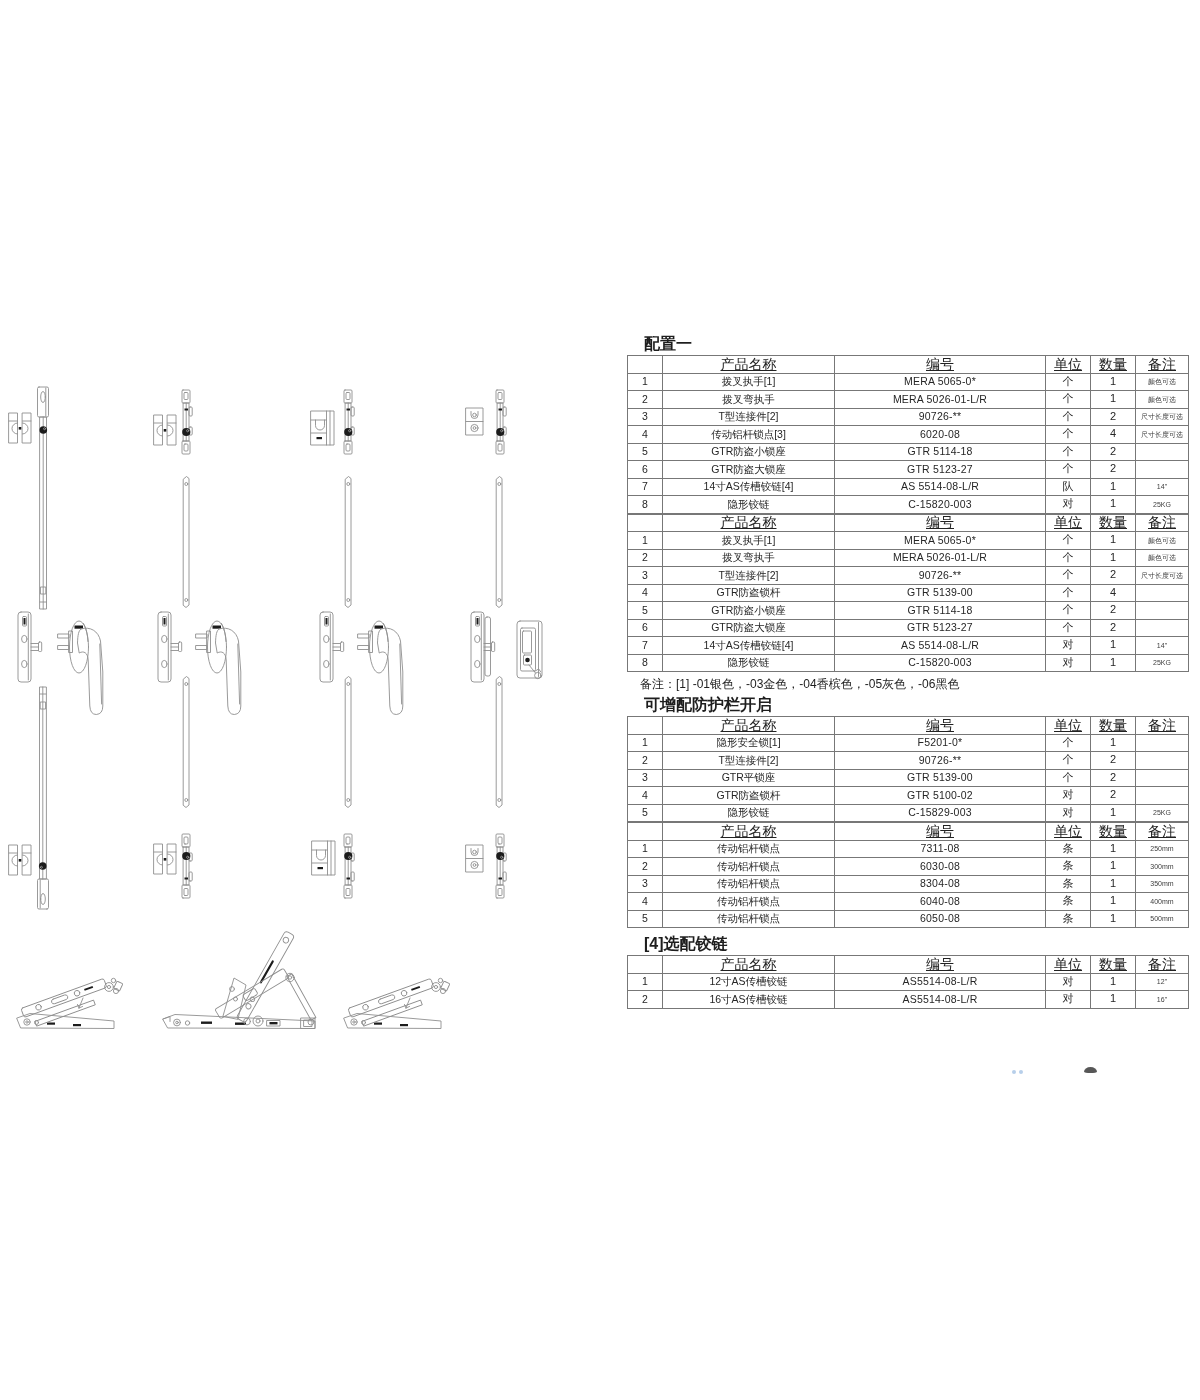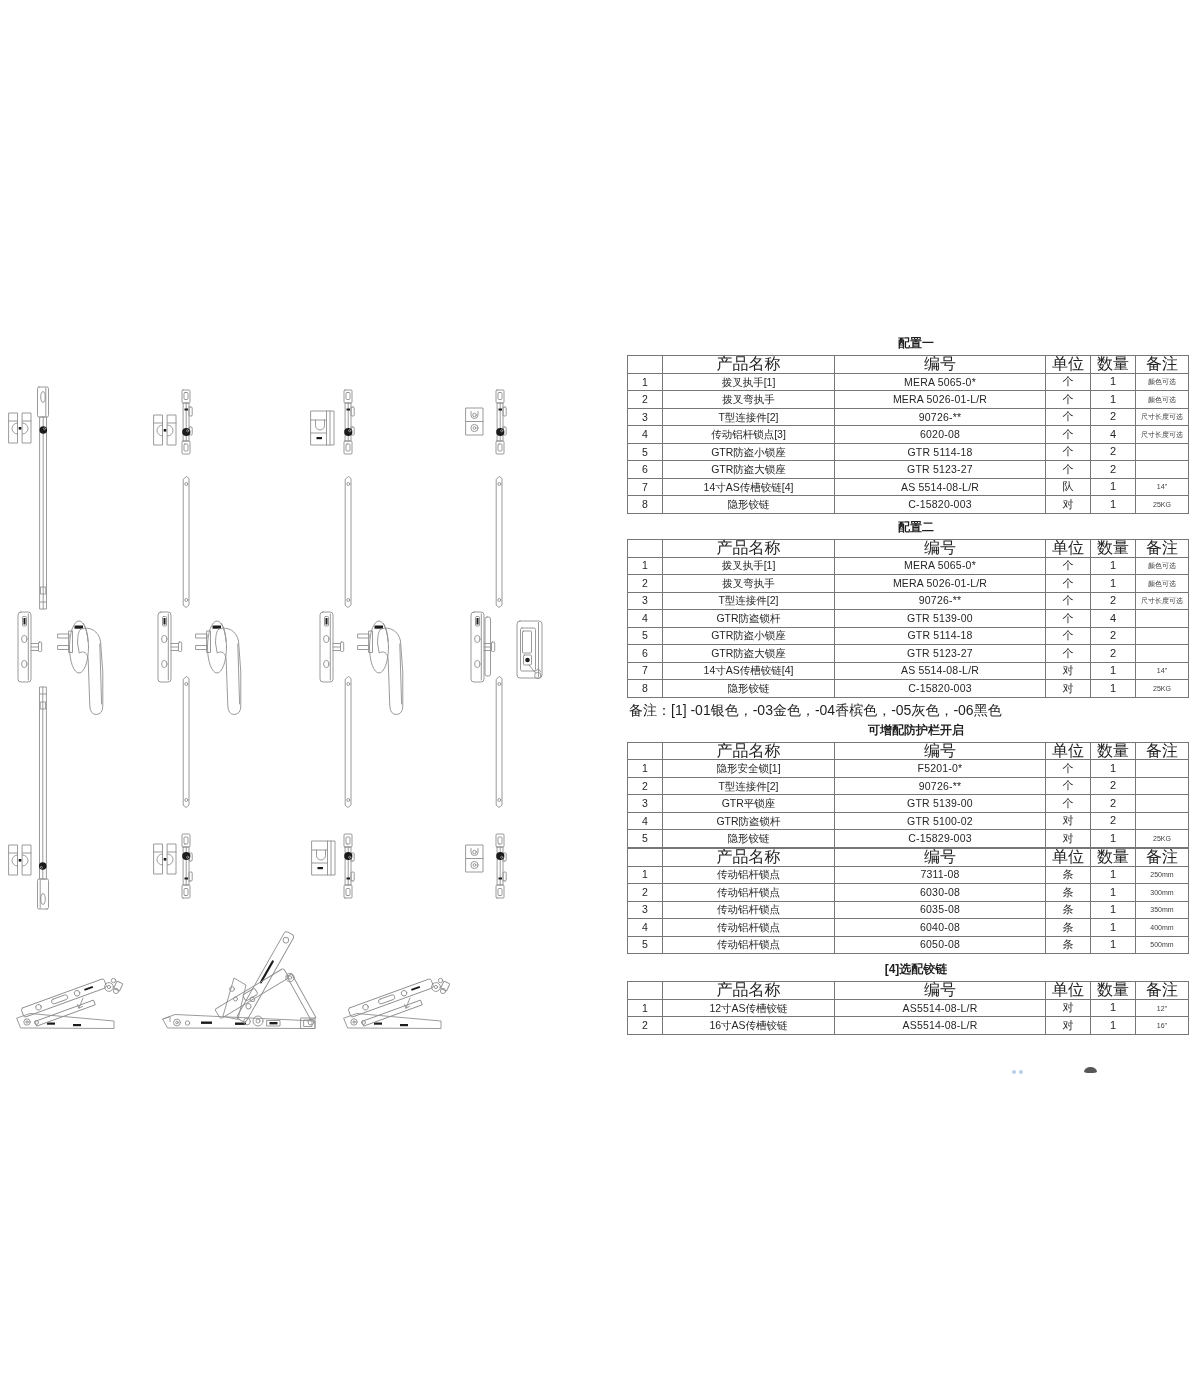--- a/index.html
+++ b/index.html
@@ -1,30 +1,30 @@
 <!DOCTYPE html>
 <html><head>
 <meta charset="utf-8">
 <style>
   html,body{margin:0;padding:0;background:#fff;}
   .page{position:relative;width:1200px;height:1400px;background:#ffffff;overflow:hidden;
         font-family:"Liberation Sans","DejaVu Sans",sans-serif;color:#262626;}
   
   .tables{position:absolute;left:627px;top:336px;width:561px;}
-  .tbl-label{font-size:12px;font-weight:bold;height:15px;line-height:15px;margin:0 0 4px 17px;color:#1e1e1e;text-align:center;}
+  .tbl-label{font-size:16px;font-weight:bold;height:15px;line-height:15px;margin:0 0 4px 17px;color:#1e1e1e;}
   .mt6{margin-top:6px;} .mt5{margin-top:5px;} .mt4{margin-top:4px;} .mt8{margin-top:8px;}
   table{border-collapse:collapse;table-layout:fixed;width:561px;}
   col.w0{width:35px;} col.w1{width:172px;} col.w2{width:211px;}
   col.w3{width:45px;} col.w4{width:45px;} col.w5{width:53px;}
   th,td{border:1px solid #777;text-align:center;vertical-align:middle;height:16.5px;
         padding:0;font-size:11px;line-height:1.05;font-weight:normal;overflow:hidden;white-space:nowrap;}
-  th{font-size:16px;color:#222;}
+  th{font-size:14px;color:#222;text-decoration:underline;}
   td.c0{font-size:10.5px;} td.c1{font-size:10.5px;} td.c2{font-size:10.5px;letter-spacing:0.2px;}
   td.c5{font-size:7px;color:#3d3d3d;}
-  .notes{font-size:14px;line-height:15px;margin:5px 0 0 2px;color:#1e1e1e;}
+  .notes{font-size:12px;line-height:15px;margin:5px 0 0 13px;color:#1e1e1e;}
   .notes .indent{display:block;padding-left:33px;}
   
   .wm{position:absolute;left:1008px;top:1066px;width:100px;height:14px;}
   .wm .dotA,.wm .dotB{position:absolute;width:4px;height:4px;border-radius:50%;top:4px;opacity:.55;}
   .wm .dotA{left:4px;} .wm .dotB{left:11px;}
   .wm .blob{position:absolute;left:76px;top:1px;width:13px;height:6px;border-radius:50% 50% 50% 50%/80% 80% 20% 20%;opacity:.85;}
   
   #drawings{position:absolute;left:0;top:0;}
 </style>
 </head>
@@ -333,21 +333,20 @@
             <td class="c0">8</td>
             <td class="c1">隐形铰链</td>
             <td class="c2">C-15820-003</td>
             <td class="c3">对</td>
             <td class="c4">1</td>
             <td class="c5">25KG</td>
           </tr>
         </tbody>
       </table>
 
-    <div class="tbl-label mt6">配置二</div>
     <table>
       <colgroup>
           <col class="w0">
           <col class="w1">
           <col class="w2">
           <col class="w3">
           <col class="w4">
           <col class="w5">
         </colgroup>
     <thead>
@@ -528,21 +527,21 @@
             <td class="c0">2</td>
             <td class="c1">传动铝杆锁点</td>
             <td class="c2">6030-08</td>
             <td class="c3">条</td>
             <td class="c4">1</td>
             <td class="c5">300mm</td>
           </tr>
           <tr>
             <td class="c0">3</td>
             <td class="c1">传动铝杆锁点</td>
-            <td class="c2">6035-08</td>
+            <td class="c2">8304-08</td>
             <td class="c3">条</td>
             <td class="c4">1</td>
             <td class="c5">350mm</td>
           </tr>
           <tr>
             <td class="c0">4</td>
             <td class="c1">传动铝杆锁点</td>
             <td class="c2">6040-08</td>
             <td class="c3">条</td>
             <td class="c4">1</td>

